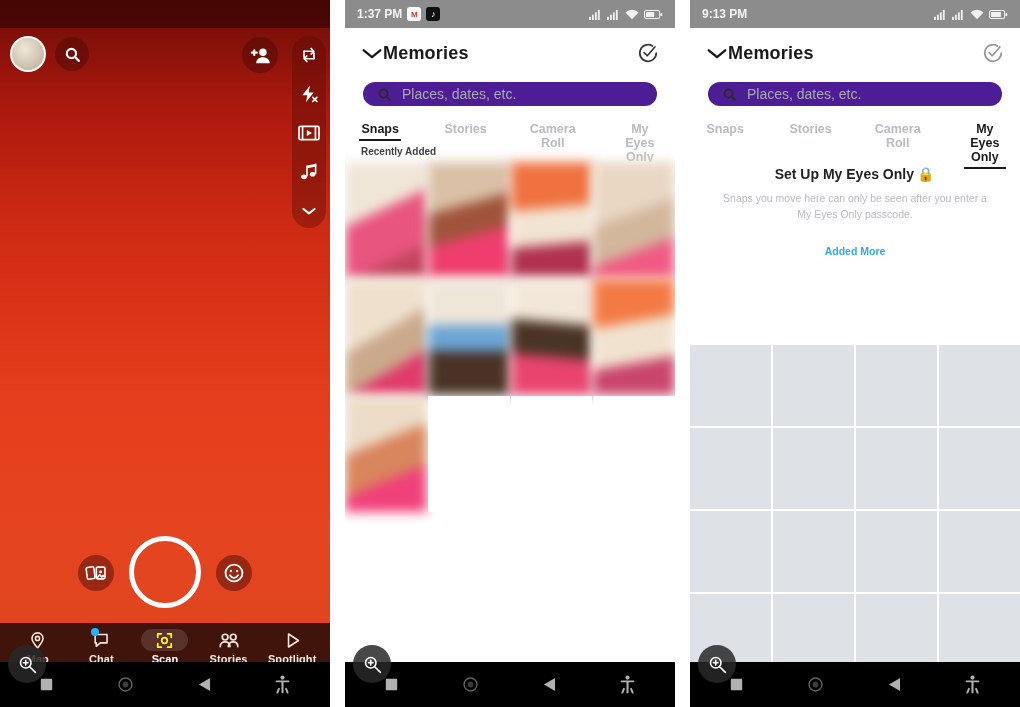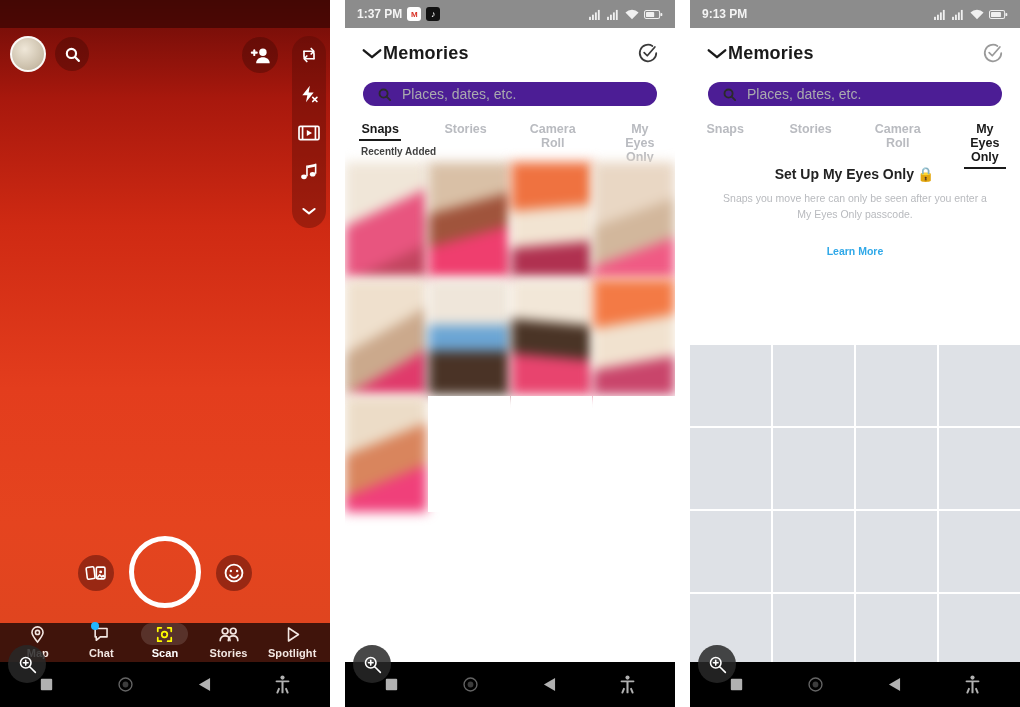--- a/index.html
+++ b/index.html
@@ -50,21 +50,21 @@
   .side-circle {
     position:absolute; top:19px; width:36px; height:36px; border-radius:50%;
     background:rgba(80,12,7,.5); display:flex; align-items:center; justify-content:center;
   }
   .side-left { left:78px; }
   .side-right { right:78px; }
 
   .cam-nav {
     position:absolute; left:0; right:0; bottom:36px; height:48px;
     background:rgba(50,16,10,.92);
-    display:flex; justify-content:space-around; padding:0 6px;
+    display:flex; align-items:center; justify-content:space-around; padding:0 6px;
   }
   .nav-item { position:relative; display:flex; flex-direction:column; align-items:center; gap:2px; width:60px; }
   .nav-item .nav-ico { height:22px; display:flex; align-items:center; justify-content:center; position:relative; }
   .nav-item .nav-lbl { font-size:11px; color:#f3e7e2; font-weight:600; letter-spacing:.1px; }
   .nav-item.active .nav-ico { background:rgba(255,255,255,.13); border-radius:13px; padding:2px 14px; }
   .nav-item.active .nav-lbl { color:#fff; }
   .chat-dot { position:absolute; top:-1px; right:12px; width:8px; height:8px; border-radius:50%; background:#1fb6ff; }
 
   
   .mem-root { position:absolute; inset:0; background:#fff; }
@@ -565,21 +565,21 @@
             <span class="mem-tab active">My Eyes Only</span>
           </div>
       </div>
 
       <div class="meo-block">
         <div class="meo-title">
           <span>Set Up My Eyes Only</span>
           <span>🔒</span>
         </div>
         <div class="meo-desc">Snaps you move here can only be seen after you enter a My Eyes Only passcode.</div>
-        <div class="meo-link">Learn More</div>
+        <div class="meo-link">Added More</div>
       </div>
 
       <div class="empty-grid">
         <div class="empty-cell"></div>
         <div class="empty-cell"></div>
         <div class="empty-cell"></div>
         <div class="empty-cell"></div>
         <div class="empty-cell"></div>
         <div class="empty-cell"></div>
         <div class="empty-cell"></div>

